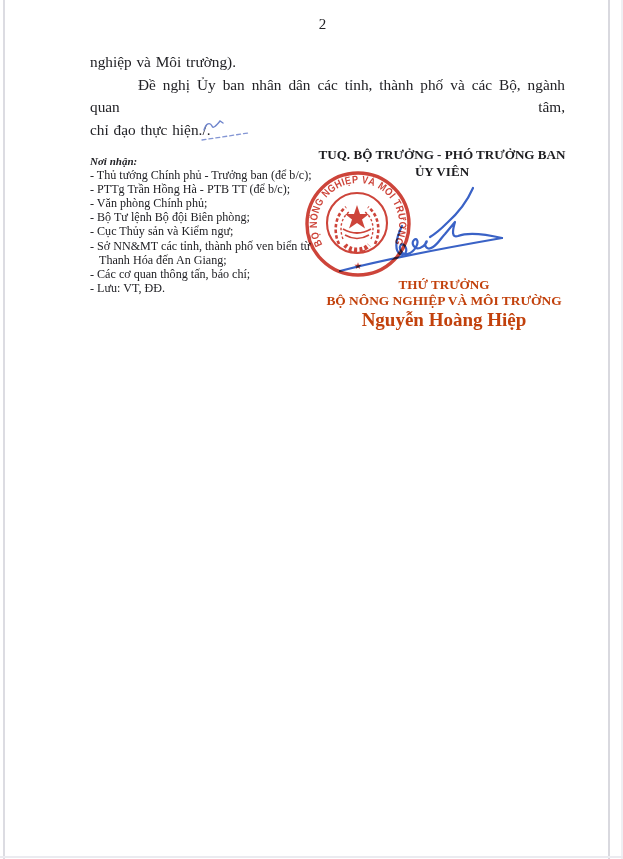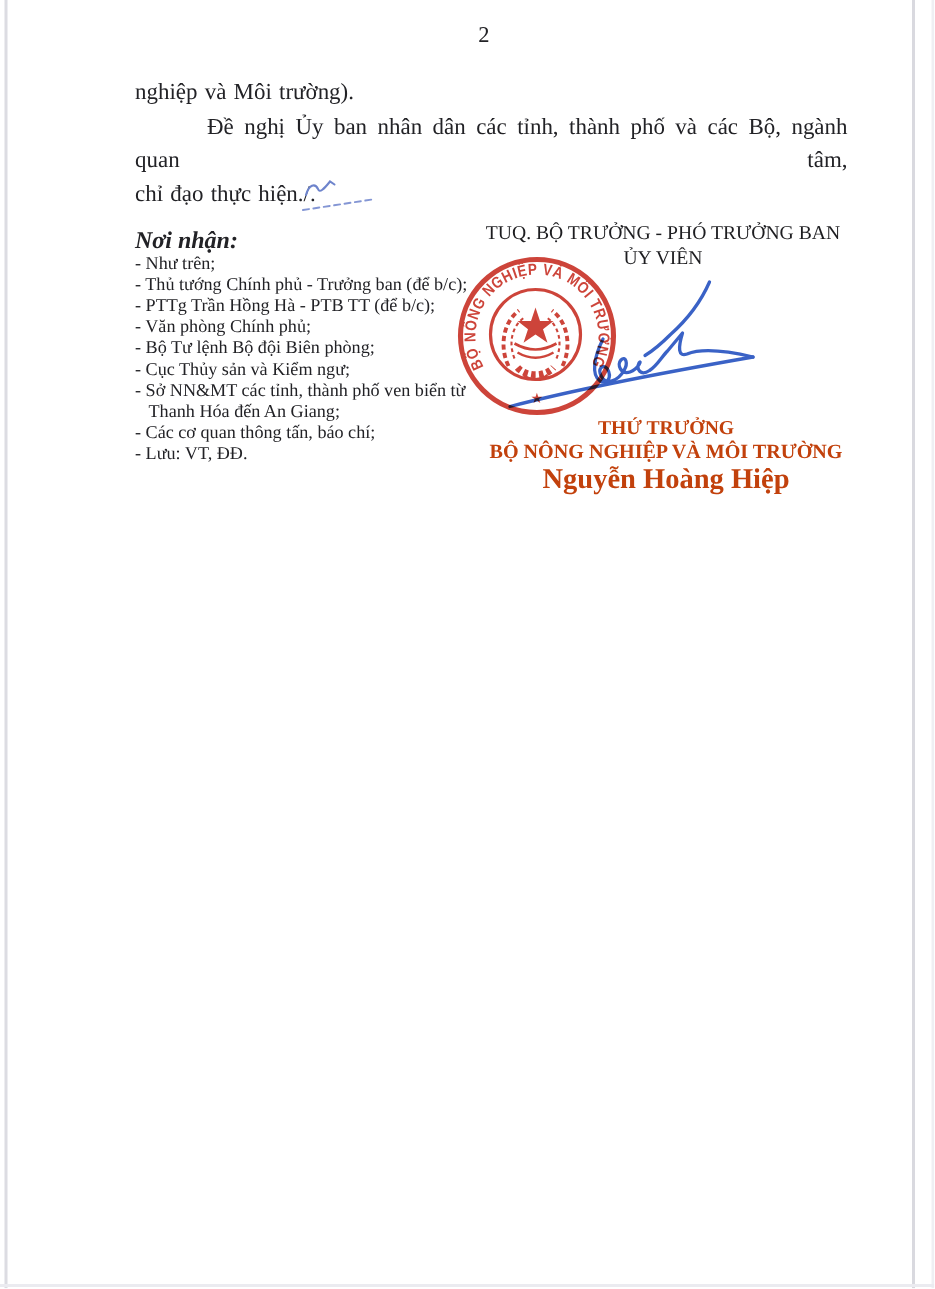--- a/index.html
+++ b/index.html
@@ -32,28 +32,28 @@
   }
   .jline{display:block;text-align:justify;text-align-last:justify;white-space:normal;}
   .lline{display:block;text-align:left;}
   .indent{text-indent:48px;}
 
   .recipients{
     position:absolute;left:90px;top:154px;width:243px;
     font-size:12.1px;line-height:14.1px;
   }
   .recipients-heading{
-    font-weight:bold;font-style:italic;font-size:16px;margin:0 0 0 0;
+    font-weight:bold;font-style:italic;font-size:11px;margin:0 0 0 0;
   }
   .recipients ul{list-style:none;margin:0;padding:0;}
   .recipients li{padding-left:9px;text-indent:-9px;}
 
   .authority{
     position:absolute;left:314px;top:146px;width:256px;
-    text-align:center;font-weight:normal;font-size:13.1px;line-height:17px;
+    text-align:center;font-weight:bold;font-size:13.1px;line-height:17px;
     color:#1d1d20;
   }
   .signer{
     position:absolute;left:312px;top:277px;width:264px;
     text-align:center;font-weight:bold;color:#c2410c;
   }
   .signer .title{font-size:13.1px;line-height:16px;}
   .signer .org{font-size:13.4px;line-height:16.5px;}
   .signer .name{font-size:19px;line-height:20px;}
 
@@ -82,21 +82,20 @@
   <svg class="paraph-svg" width="70" height="32" viewBox="0 0 70 32">
     <g fill="none" stroke-linecap="round" stroke="#6e84cc">
       <path d="M8,16 C10,9 14,8 16,12 C17,15 20,12 24,7 L27,9" stroke-width="1.4"></path>
       <path d="M6,26 L52,19" stroke-width="1.3" stroke-dasharray="4 3" opacity="0.85"></path>
     </g>
   </svg>
 
   <div class="recipients">
     <p class="recipients-heading">Nơi nhận:</p>
     <ul>
-      <li>- Như trên;</li>
       <li>- Thủ tướng Chính phủ - Trưởng ban (để b/c);</li>
       <li>- PTTg Trần Hồng Hà - PTB TT (để b/c);</li>
       <li>- Văn phòng Chính phủ;</li>
       <li>- Bộ Tư lệnh Bộ đội Biên phòng;</li>
       <li>- Cục Thủy sản và Kiểm ngư;</li>
       <li>- Sở NN&amp;MT các tỉnh, thành phố ven biển từ Thanh Hóa đến An Giang;</li>
       <li>- Các cơ quan thông tấn, báo chí;</li>
       <li>- Lưu: VT, ĐĐ.</li>
     </ul>
   </div>

